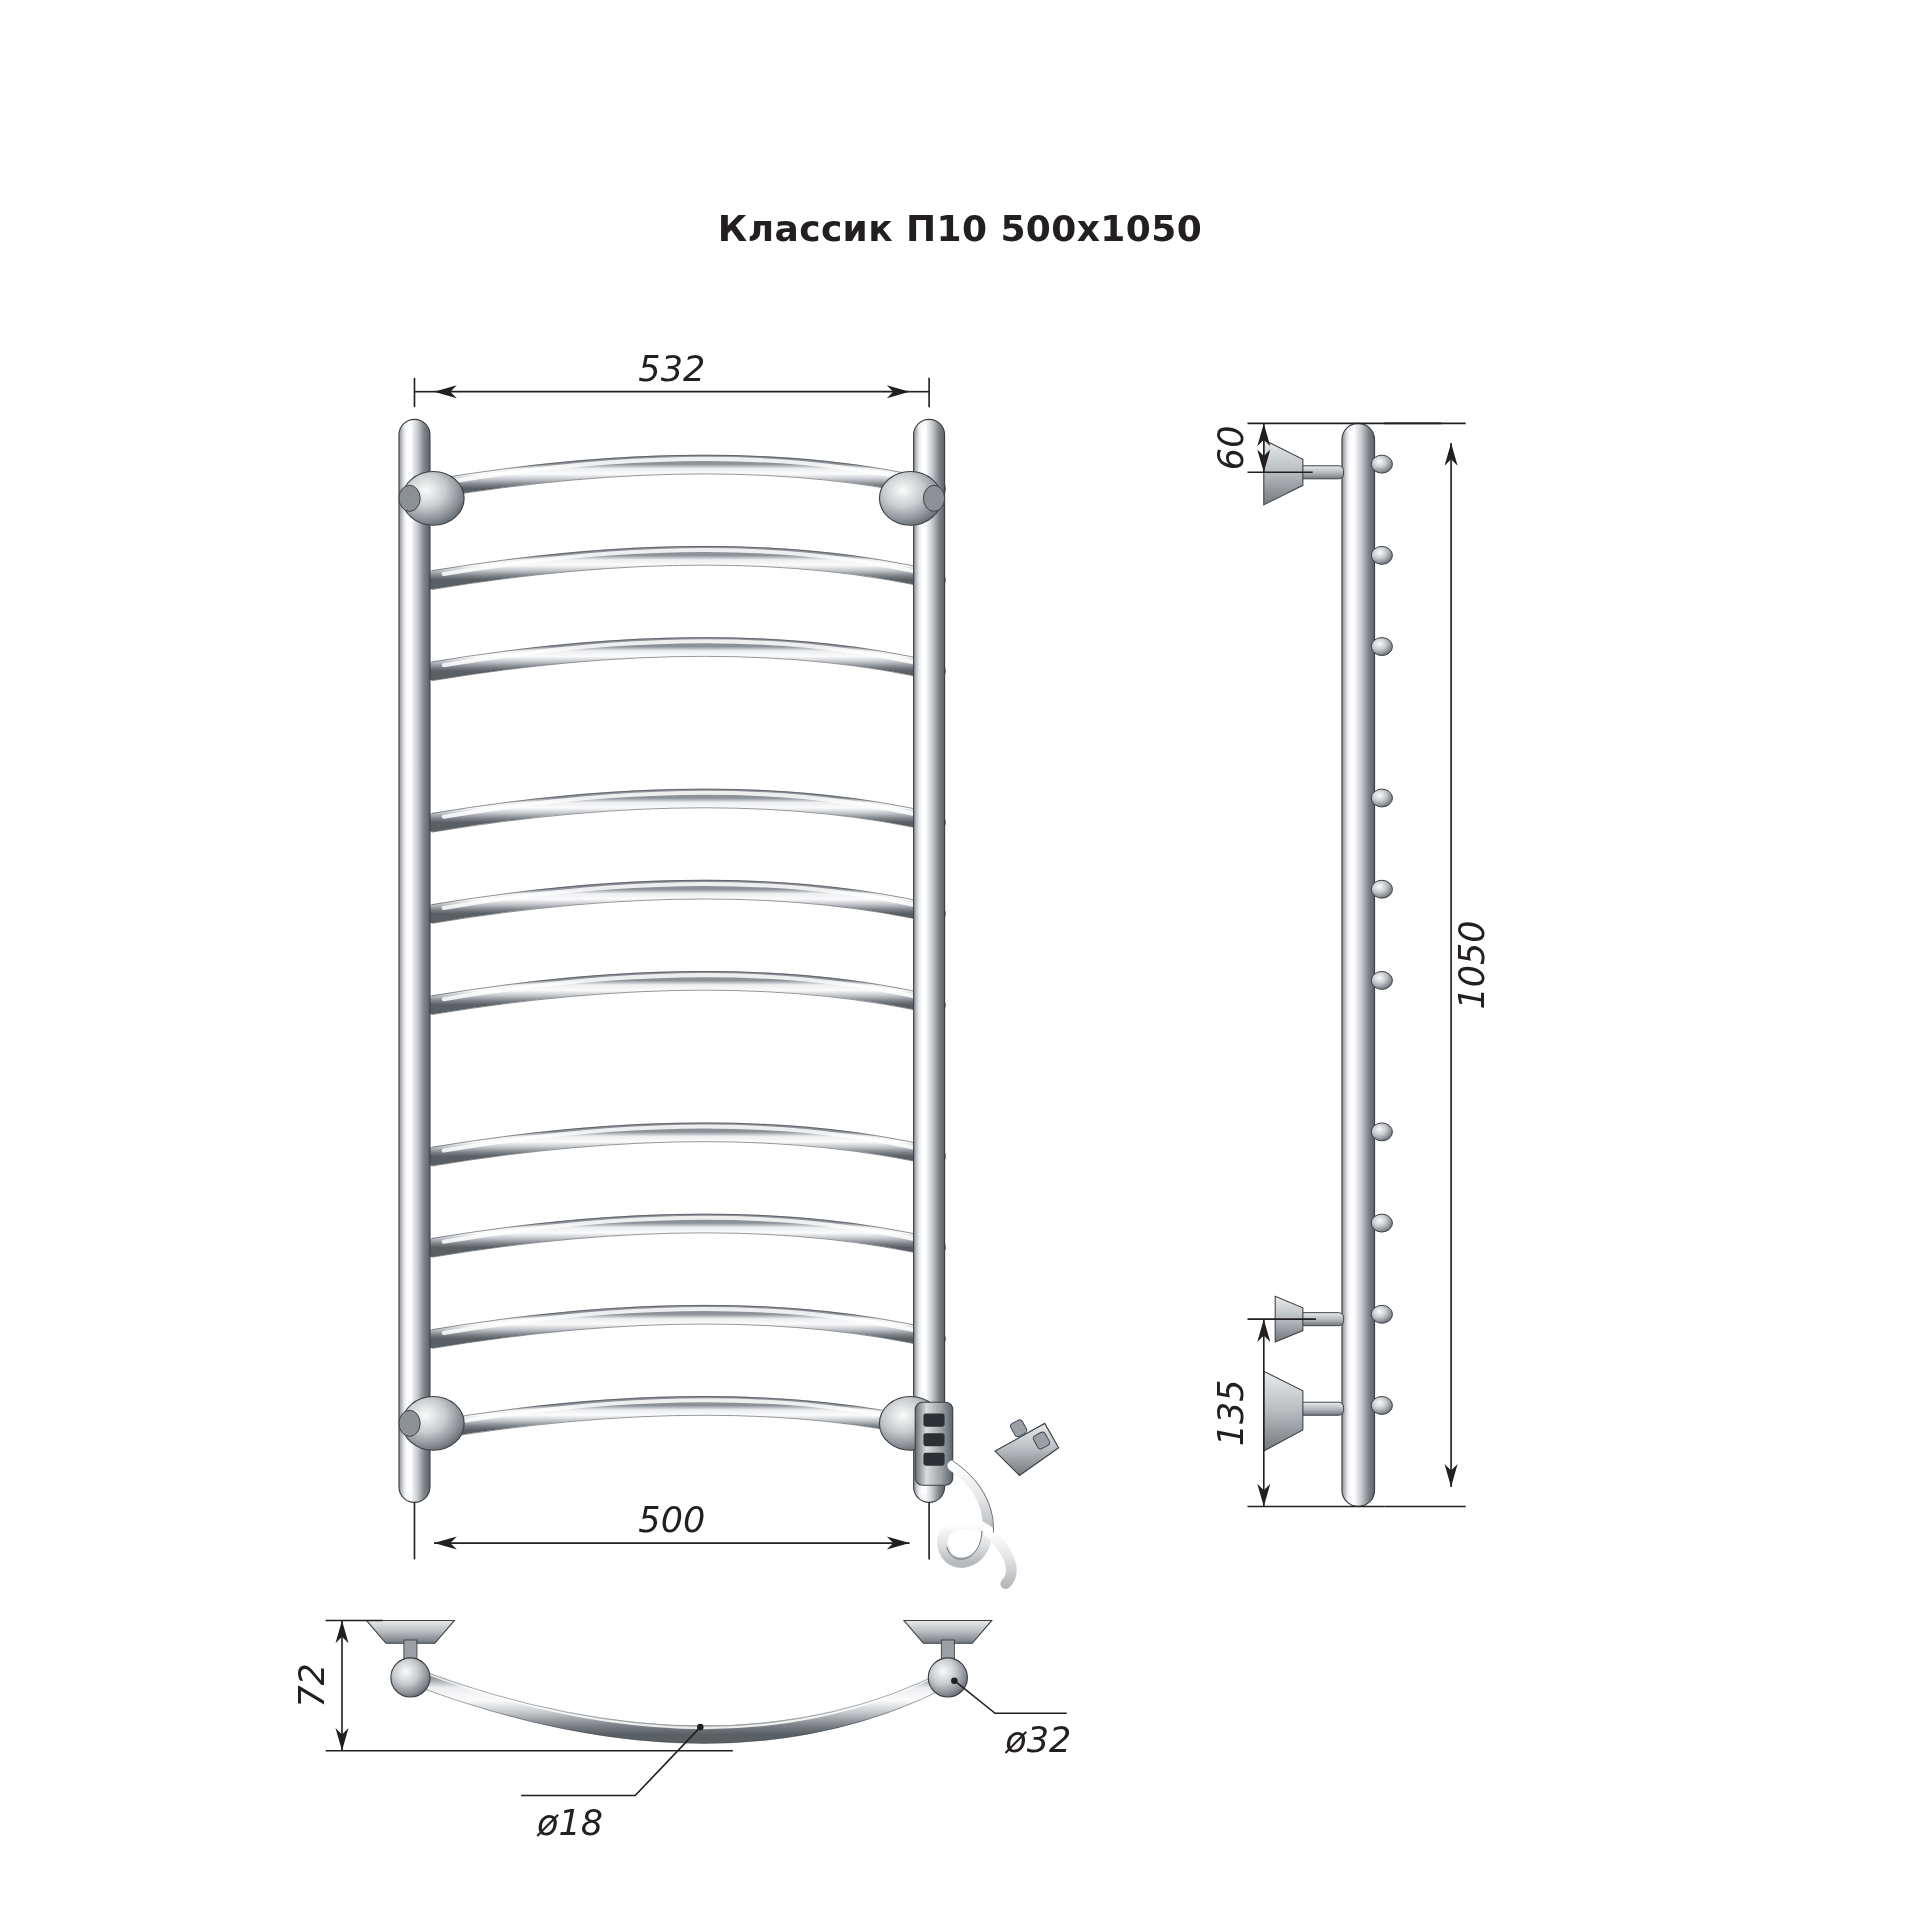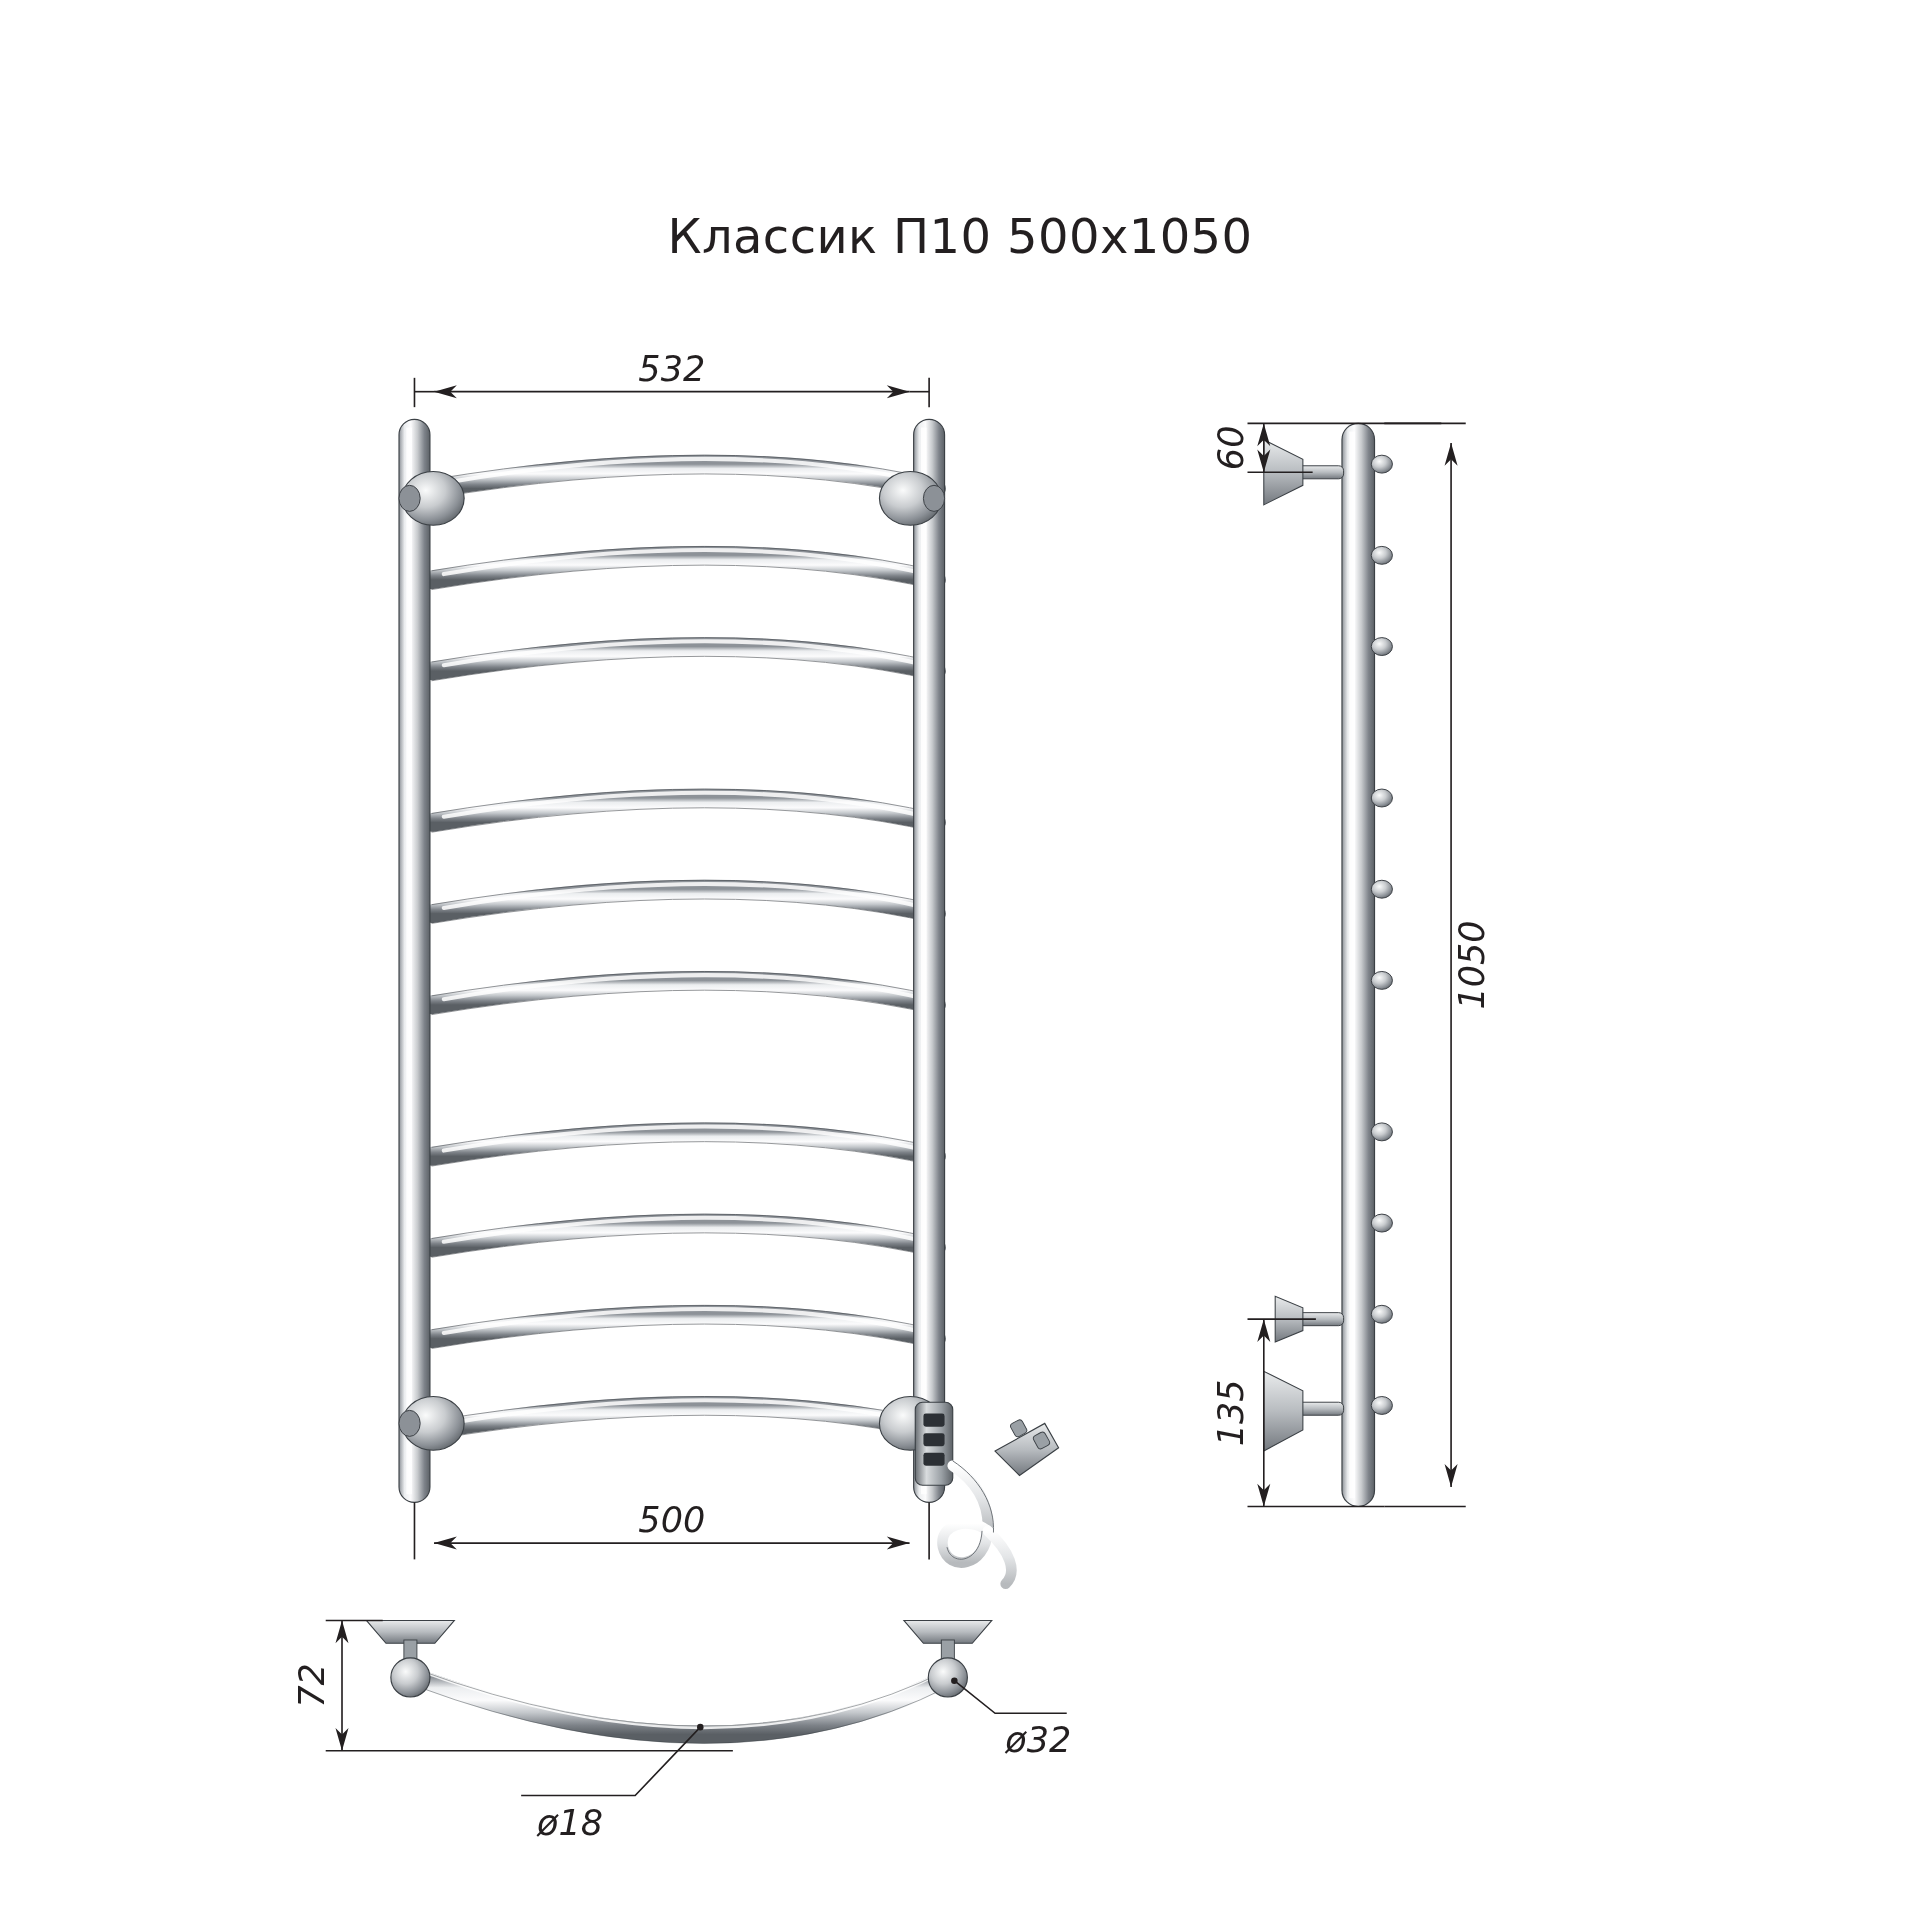--- a/index.html
+++ b/index.html
@@ -20,22 +20,22 @@
     width: 1925px;
     height: 1925px;
   }
   .title {
     position: absolute;
     left: 0;
     top: 208px;
     width: 1920px;
     text-align: center;
     font-family: "DejaVu Sans", sans-serif;
-    font-weight: normal;
-    font-size: 48px;
+    font-weight: bold;
+    font-size: 36px;
     color: #231f20;
     letter-spacing: 0.4px;
   }
   svg.drawing {
     position: absolute;
     left: 0;
     top: 0;
     width: 1925px;
     height: 1925px;
   }

